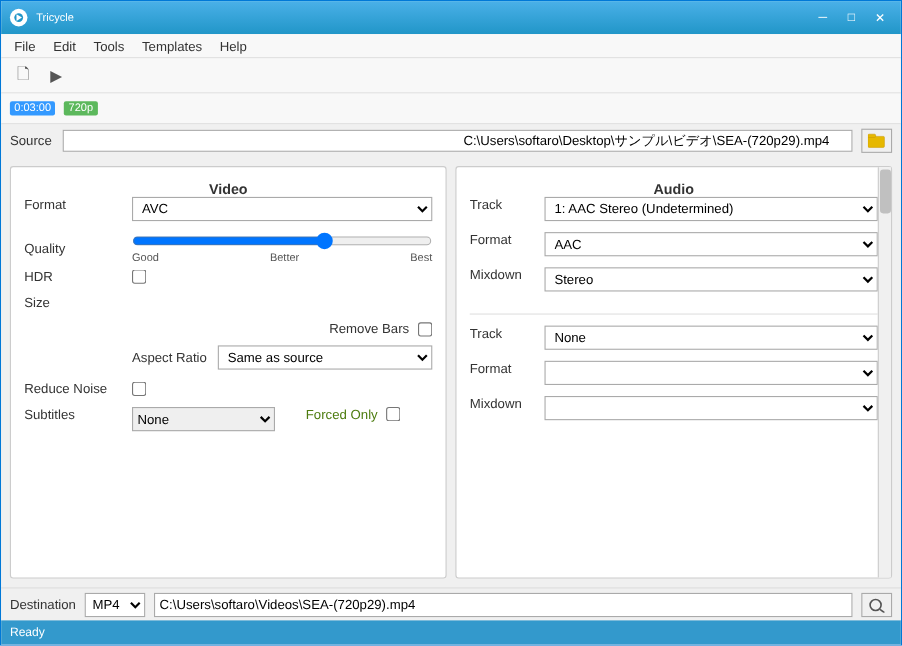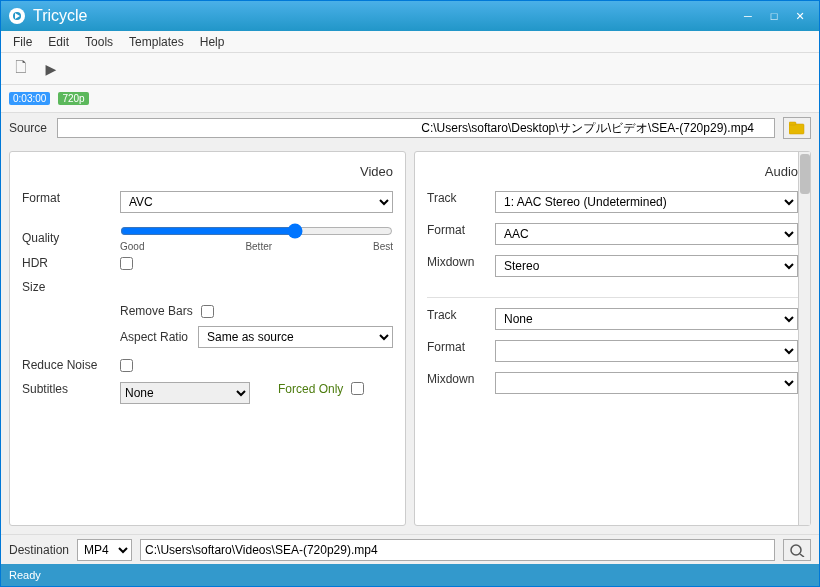--- a/index.html
+++ b/index.html
@@ -30,21 +30,21 @@
     .title-bar-icon {
       width: 16px;
       height: 16px;
       background: #fff;
       border-radius: 50%;
       display: flex;
       align-items: center;
       justify-content: center;
     }
     .title-bar-title {
-      font-size: 16px;
+      font-size: 10px;
       color: white;
     }
     .title-bar-controls {
       display: flex;
       gap: 4px;
     }
     .title-bar-btn {
       width: 22px;
       height: 18px;
       background: transparent;
@@ -168,25 +168,25 @@
 
     
     .panel {
       background: white;
       border: 1px solid #ccc;
       border-radius: 3px;
       padding: 12px;
       flex: 1;
     }
     .panel-title {
-      text-align: right;
+      text-align: center;
       font-size: 13px;
-      font-weight: 400;
-      color: #333;
-      margin-bottom: 12px;
+      font-weight: 700;
+      color: #333;
+      margin-bottom: 0;
     }
 
     
     .form-row {
       display: flex;
       margin-bottom: 10px;
       gap: 8px;
     }
     .form-label {
       min-width: 90px;
@@ -250,20 +250,21 @@
       cursor: pointer;
     }
 
     
     .sub-row {
       display: flex;
       align-items: center;
       margin-bottom: 8px;
       gap: 8px;
       padding-left: 98px;
+      justify-content: flex-end;
     }
     .sub-row-label {
       font-size: 12px;
       color: #333;
     }
 
     
     .aspect-row {
       display: flex;
       align-items: center;

